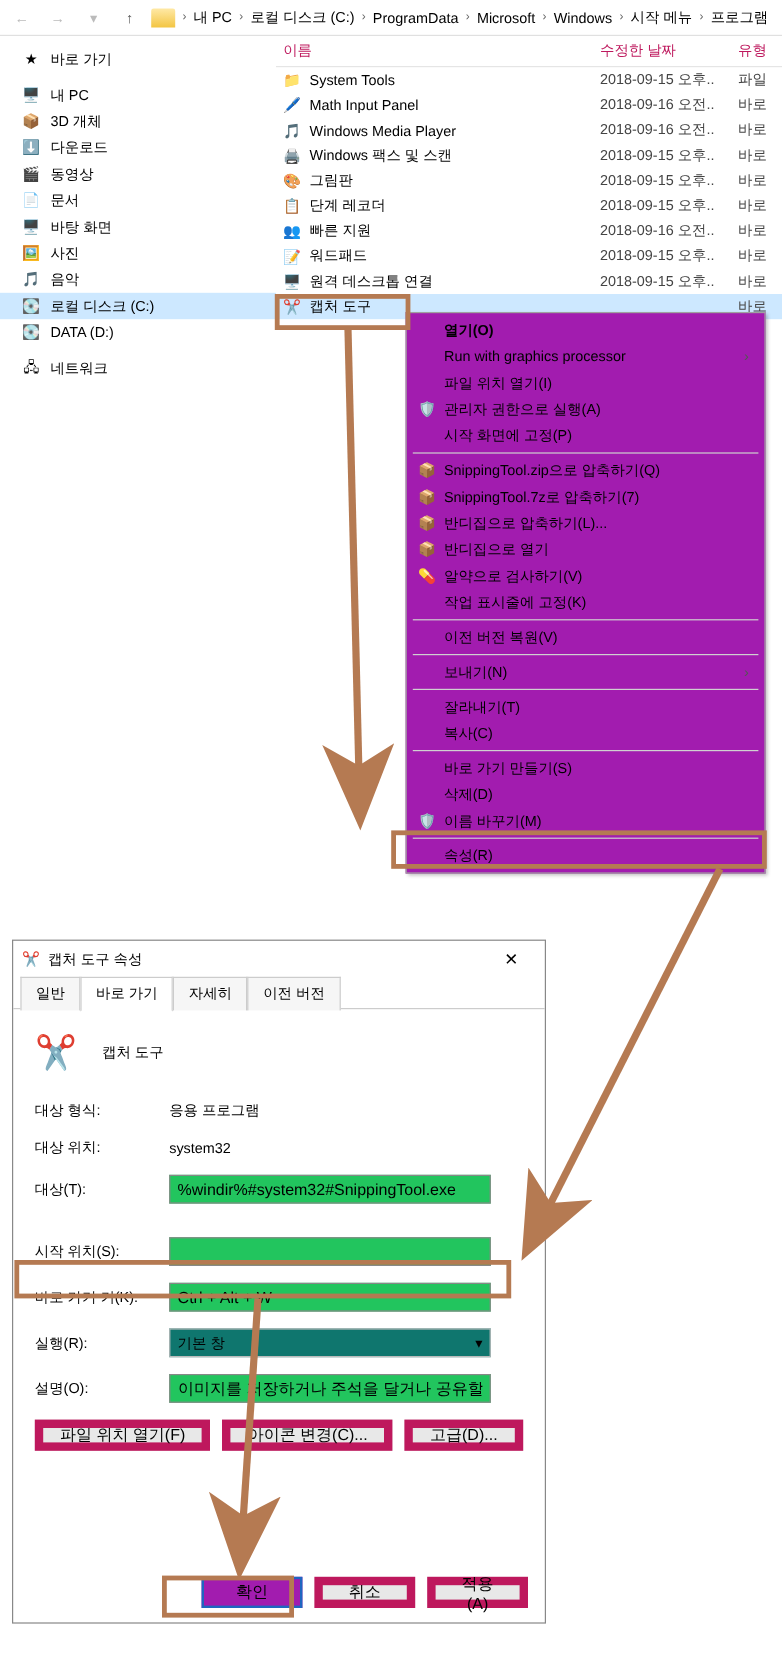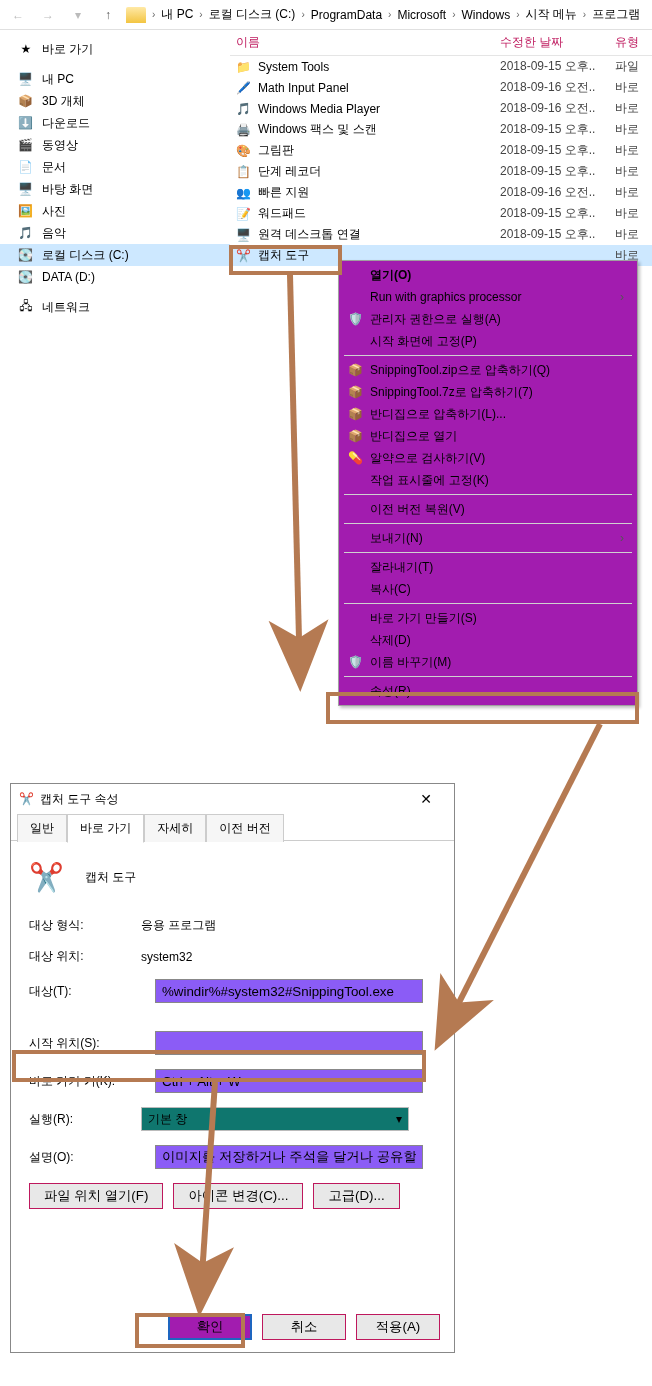--- a/index.html
+++ b/index.html
@@ -55,24 +55,24 @@
 .closebtn { width: 40px; height: 28px; display: flex; align-items: center; justify-content: center; font-size: 14px; }
 .tabstrip { display: flex; padding-left: 6px; height: 26px; align-items: center; }
 .tab { padding: 5px 12px; border: 1px solid #ccc; border-bottom: none; background: #f6f6f6; position: relative; top: 1px; }
 .tab.active { background: #fff; border-bottom: 1px solid #fff; }
 .tabbody { border-top: 1px solid #ccc; padding: 18px; height: 462px; }
 .appheader { display: flex; align-items: center; gap: 20px; margin-bottom: 22px; }
 .scissors { width: 36px; height: 36px; display: inline-flex; align-items: center; justify-content: center; }
 .formrow { display: flex; align-items: center; margin-bottom: 14px; }
 .formlabel { width: 112px; }
 .formval { flex: 1; }
-.txtinput { width: 268px; height: 24px; border: 1px solid #888; padding: 0 6px; background: #8b5cf6; margin-left: 14px; }
+.txtinput { width: 268px; height: 24px; border: 1px solid #888; padding: 0 6px; background: #22c55e; }
 .selinput { width: 268px; height: 24px; border: 1px solid #bbb; padding: 0 6px; background: #0f766e; display: flex; align-items: center; justify-content: space-between; }
 .btnrow { display: flex; gap: 10px; margin-top: 12px; }
-.dlgbtn { height: 26px; border: 1px solid #be185d; background: #e8e8e8; padding: 0 14px; display: inline-flex; align-items: center; }
+.dlgbtn { height: 26px; border: 7px solid #be185d; background: #e8e8e8; padding: 0 14px; display: inline-flex; align-items: center; }
 .dlgfooter { position: absolute; bottom: 12px; right: 14px; display: flex; gap: 10px; }
 .dlgfooter .dlgbtn { width: 84px; justify-content: center; }
 .dlgfooter .dlgbtn.primary { border: 2px solid #1e66c0; background: #a21caf; }
 
 
 svg.arrows { position: absolute; left: 0; top: 0; z-index: 15; pointer-events: none; }
 </style>
 </head>
 <body>
 
@@ -246,20 +246,23 @@
     </div>
   </div>
 </div>
 
 <div class="ctxmenu">
   <div class="ctxitem bold">
       <span>열기(O)</span>
     </div>
   <div class="ctxitem hasarrow">
       <span>Run with graphics processor</span>
+    </div>
+  <div class="ctxitem">
+      <span>파일 위치 열기(I)</span>
     </div>
   <div class="ctxitem">
       <span class="ctxicon">🛡️</span>
       <span>관리자 권한으로 실행(A)</span>
     </div>
   <div class="ctxitem">
       <span>시작 화면에 고정(P)</span>
     </div>
   <div class="ctxsep"></div>
   <div class="ctxitem">

